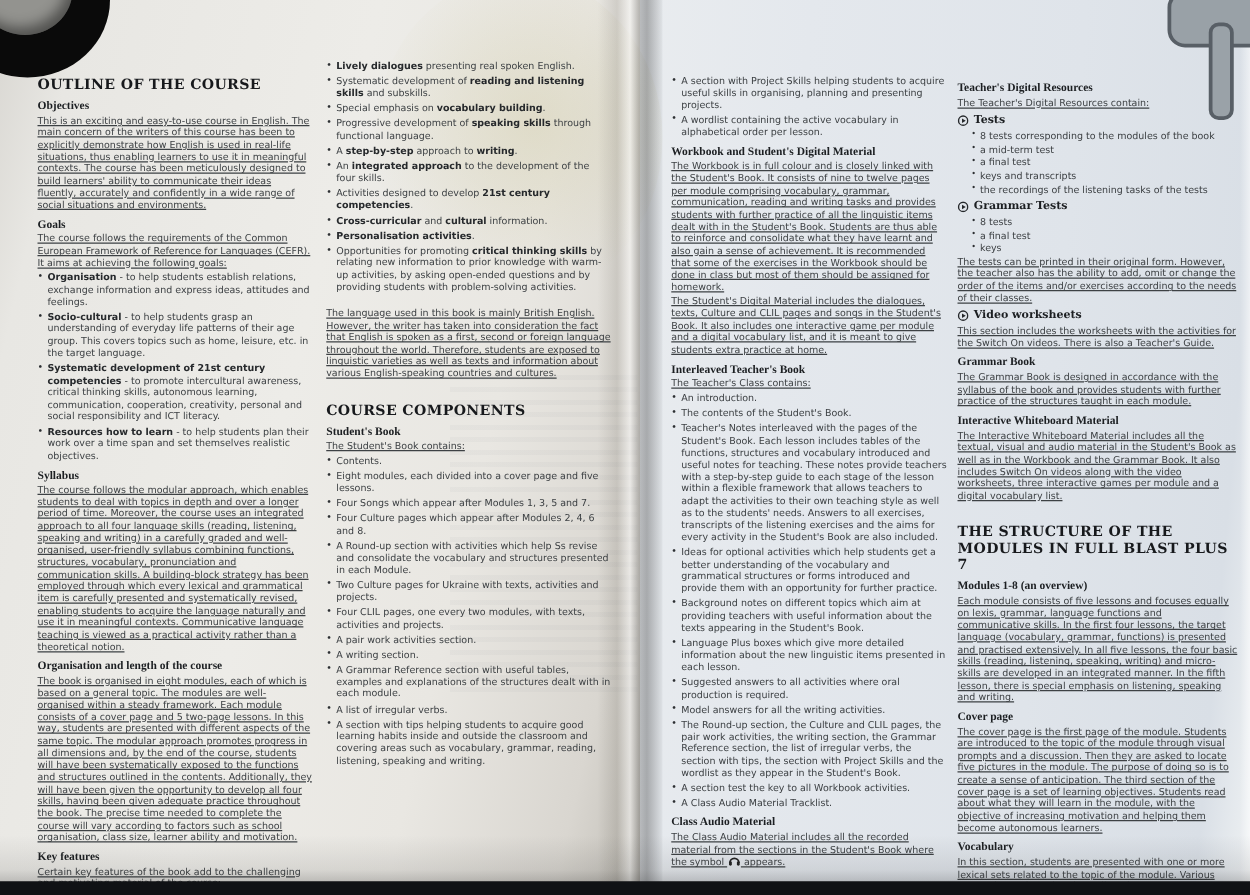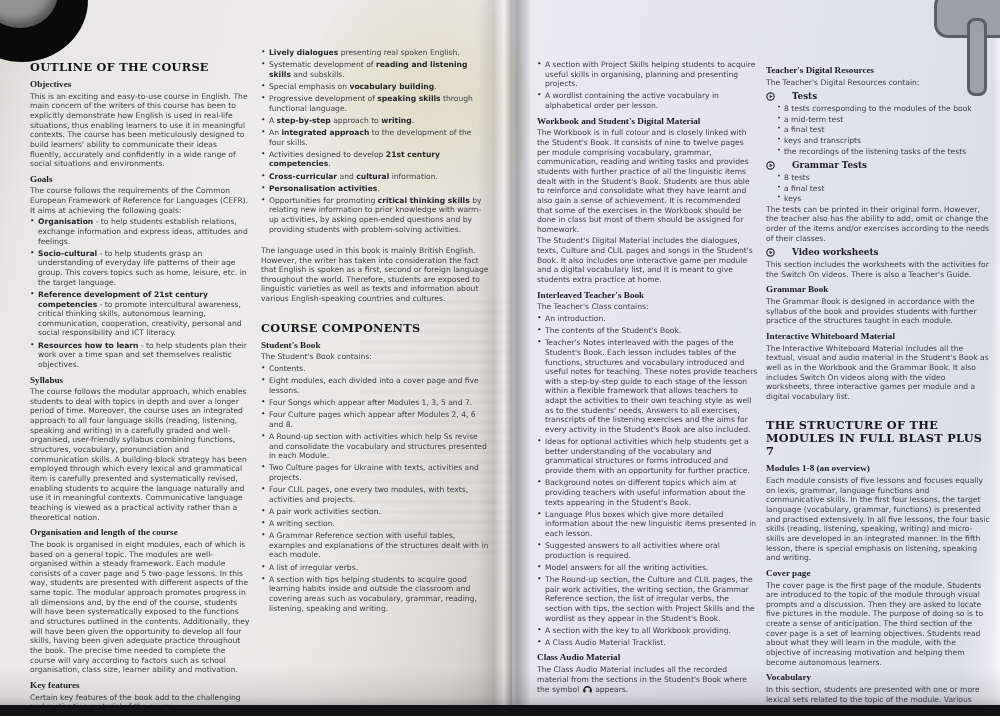--- a/index.html
+++ b/index.html
@@ -32,26 +32,26 @@
   
   .col{position:absolute;font-size:7.6px;line-height:1.27;color:#3d4144;margin-top:35px;}
   #col-0{left:30px;top:19px;width:220px;}
   #col-1{left:261px;top:13px;width:228px;}
   #col-2{left:537px;top:25px;width:221px;}
   #col-3{left:766px;top:25px;width:224px;}
   .h1{font-family:"DejaVu Serif","Liberation Serif",serif;font-weight:bold;font-size:11.3px;
     line-height:1.15;letter-spacing:0.3px;color:#17191c;margin:7px 0 3px;}
   .h2{font-family:Liberation Serif, serif;font-weight:bold;font-size:9.2px;
     color:#1c1f22;margin:5px 0 1px;}
-  .p{margin:0 0 2px;}
+  .p{margin:0 0 2px;text-decoration:underline;}
   .bullet{position:relative;padding-left:8px;margin:0 0 2.5px;}
   .bullet::before{content:"•";position:absolute;left:0;top:-1px;color:#2c2f32;}
   .subbullet{position:relative;padding-left:7px;margin:0 0 1px 11px;}
   .subbullet::before{content:"•";position:absolute;left:0;top:-1px;font-size:6.5px;color:#2c2f32;}
-  .iconheading{display:flex;align-items:center;gap:17px;font-family:"DejaVu Serif","Liberation Serif",serif;
+  .iconheading{display:flex;align-items:center;gap:4px;font-family:"DejaVu Serif","Liberation Serif",serif;
     font-weight:bold;font-size:8.8px;color:#1c1f22;margin:4px 0 1.5px;}
   .gap{height:9px;}
   b{font-weight:bold;color:#26292c;}
   i{font-style:italic;}
   .play-icon{display:inline-flex;flex:0 0 auto;width:9px;height:9px;}
   .hp-icon{display:inline-block;width:11px;height:9px;vertical-align:-1px;}
 </style>
 </head>
 <body>
 
@@ -64,21 +64,21 @@
   <div class="edge-highlight"></div>
 
   <div id="col-0" class="col">
       <div class="h1">OUTLINE OF THE COURSE</div>
       <div class="h2">Objectives</div>
       <div class="p">This is an exciting and easy-to-use course in English. The main concern of the writers of this course has been to explicitly demonstrate how English is used in real-life situations, thus enabling learners to use it in meaningful contexts. The course has been meticulously designed to build learners' ability to communicate their ideas fluently, accurately and confidently in a wide range of social situations and environments.</div>
       <div class="h2">Goals</div>
       <div class="p">The course follows the requirements of the Common European Framework of Reference for Languages (CEFR). It aims at achieving the following goals:</div>
       <div class="bullet"><b>Organisation</b> - to help students establish relations, exchange information and express ideas, attitudes and feelings.</div>
       <div class="bullet"><b>Socio-cultural</b> - to help students grasp an understanding of everyday life patterns of their age group. This covers topics such as home, leisure, etc. in the target language.</div>
-      <div class="bullet"><b>Reference development of 21st century competencies</b> - to promote intercultural awareness, critical thinking skills, autonomous learning, communication, cooperation, creativity, personal and social responsibility and ICT literacy.</div>
+      <div class="bullet"><b>Systematic development of 21st century competencies</b> - to promote intercultural awareness, critical thinking skills, autonomous learning, communication, cooperation, creativity, personal and social responsibility and ICT literacy.</div>
       <div class="bullet"><b>Resources how to learn</b> - to help students plan their work over a time span and set themselves realistic objectives.</div>
       <div class="h2">Syllabus</div>
       <div class="p">The course follows the modular approach, which enables students to deal with topics in depth and over a longer period of time. Moreover, the course uses an integrated approach to all four language skills (reading, listening, speaking and writing) in a carefully graded and well-organised, user-friendly syllabus combining functions, structures, vocabulary, pronunciation and communication skills. A building-block strategy has been employed through which every lexical and grammatical item is carefully presented and systematically revised, enabling students to acquire the language naturally and use it in meaningful contexts. Communicative language teaching is viewed as a practical activity rather than a theoretical notion.</div>
       <div class="h2">Organisation and length of the course</div>
       <div class="p">The book is organised in eight modules, each of which is based on a general topic. The modules are well-organised within a steady framework. Each module consists of a cover page and 5 two-page lessons. In this way, students are presented with different aspects of the same topic. The modular approach promotes progress in all dimensions and, by the end of the course, students will have been systematically exposed to the functions and structures outlined in the contents. Additionally, they will have been given the opportunity to develop all four skills, having been given adequate practice throughout the book. The precise time needed to complete the course will vary according to factors such as school organisation, class size, learner ability and motivation.</div>
       <div class="h2">Key features</div>
       <div class="p">Certain key features of the book add to the challenging and motivating material of the course:</div>
       <div class="bullet"><b>Motivating and contemporary topics</b> related to the interests of teenagers.</div>
     </div>
   <div id="col-1" class="col">
@@ -121,21 +121,21 @@
       <div class="p">The Teacher's Class contains:</div>
       <div class="bullet">An introduction.</div>
       <div class="bullet">The contents of the Student's Book.</div>
       <div class="bullet">Teacher's Notes interleaved with the pages of the Student's Book. Each lesson includes tables of the functions, structures and vocabulary introduced and useful notes for teaching. These notes provide teachers with a step-by-step guide to each stage of the lesson within a flexible framework that allows teachers to adapt the activities to their own teaching style as well as to the students' needs. Answers to all exercises, transcripts of the listening exercises and the aims for every activity in the Student's Book are also included.</div>
       <div class="bullet">Ideas for optional activities which help students get a better understanding of the vocabulary and grammatical structures or forms introduced and provide them with an opportunity for further practice.</div>
       <div class="bullet">Background notes on different topics which aim at providing teachers with useful information about the texts appearing in the Student's Book.</div>
       <div class="bullet">Language Plus boxes which give more detailed information about the new linguistic items presented in each lesson.</div>
       <div class="bullet">Suggested answers to all activities where oral production is required.</div>
       <div class="bullet">Model answers for all the writing activities.</div>
       <div class="bullet">The Round-up section, the Culture and CLIL pages, the pair work activities, the writing section, the Grammar Reference section, the list of irregular verbs, the section with tips, the section with Project Skills and the wordlist as they appear in the Student's Book.</div>
-      <div class="bullet">A section with the key to all Workbook providing.</div>
+      <div class="bullet">A section test the key to all Workbook activities.</div>
       <div class="bullet">A Class Audio Material Tracklist.</div>
       <div class="h2">Class Audio Material</div>
       <div class="p">The Class Audio Material includes all the recorded material from the sections in the Student's Book where the symbol <span class="hp-icon"><svg viewBox="0 0 24 20" width="100%" height="100%">
             <path d="M4 14a8 8 0 0 1 16 0" fill="none" stroke="#222" stroke-width="3"></path>
             <rect x="2.5" y="11" width="5" height="8" rx="2.4" fill="#222"></rect>
             <rect x="16.5" y="11" width="5" height="8" rx="2.4" fill="#222"></rect>
           </svg></span> appears.</div>
     </div>
   <div id="col-3" class="col">
       <div class="h2">Teacher's Digital Resources</div>

